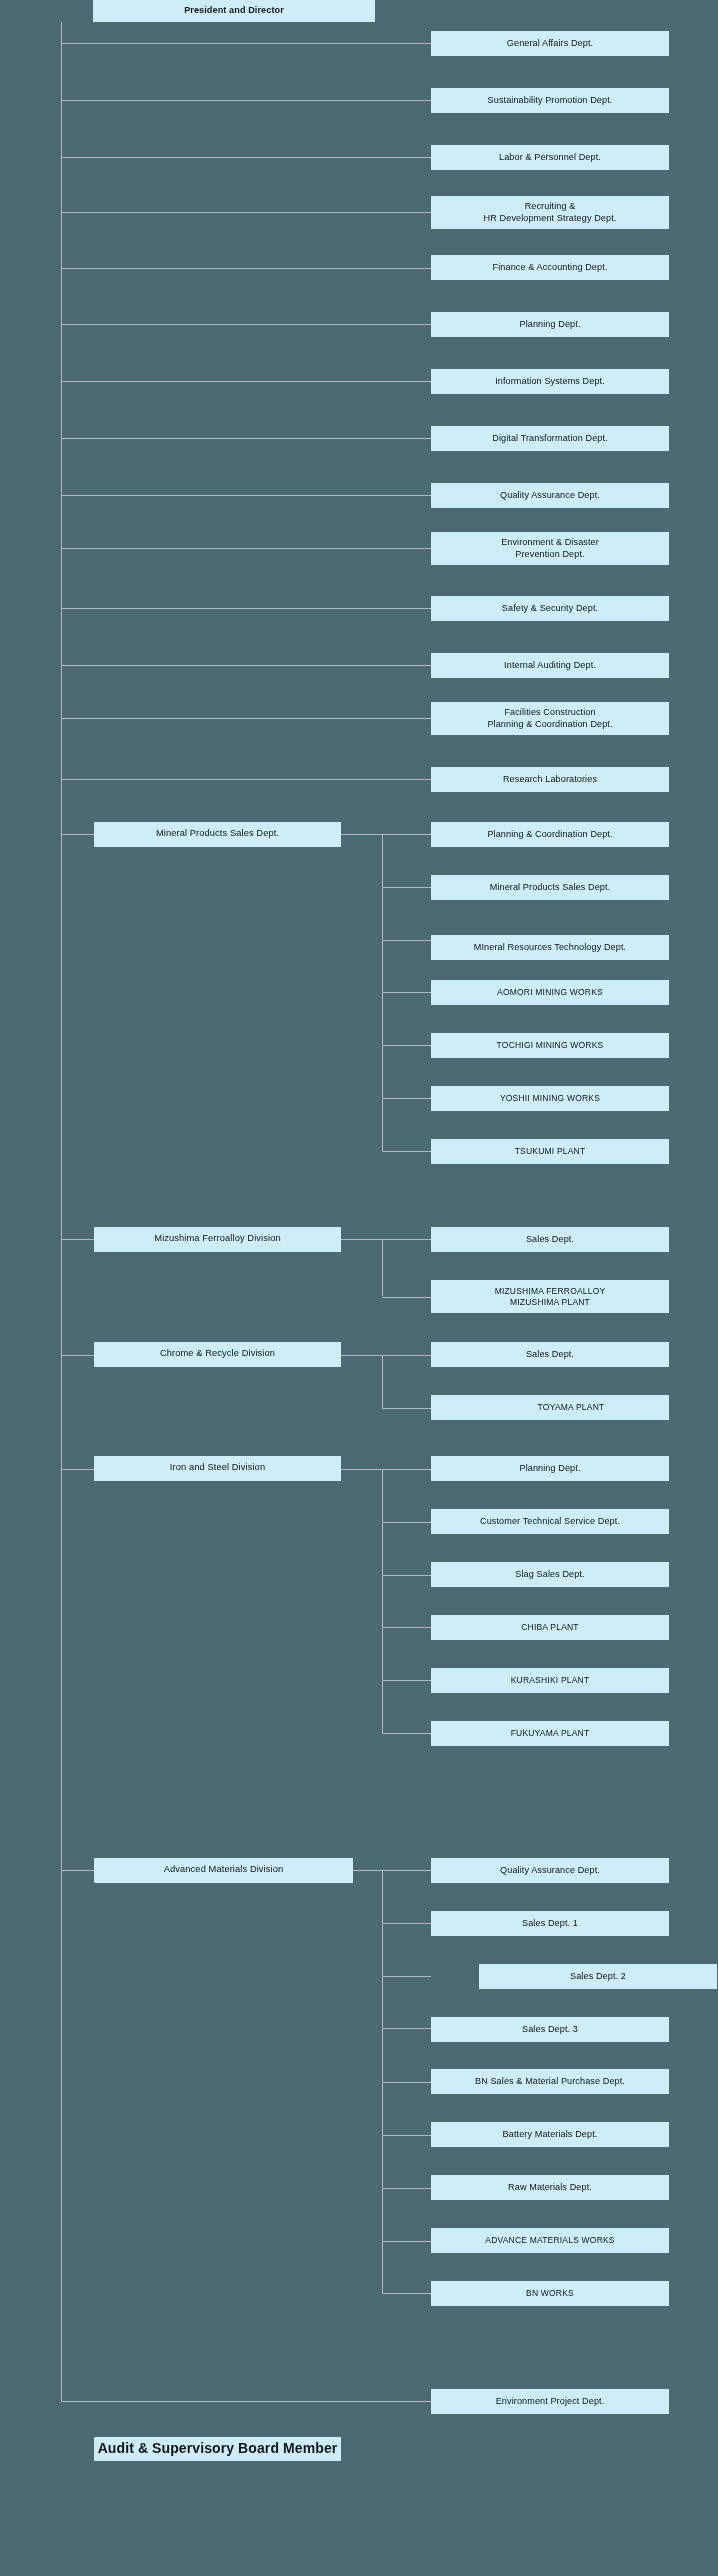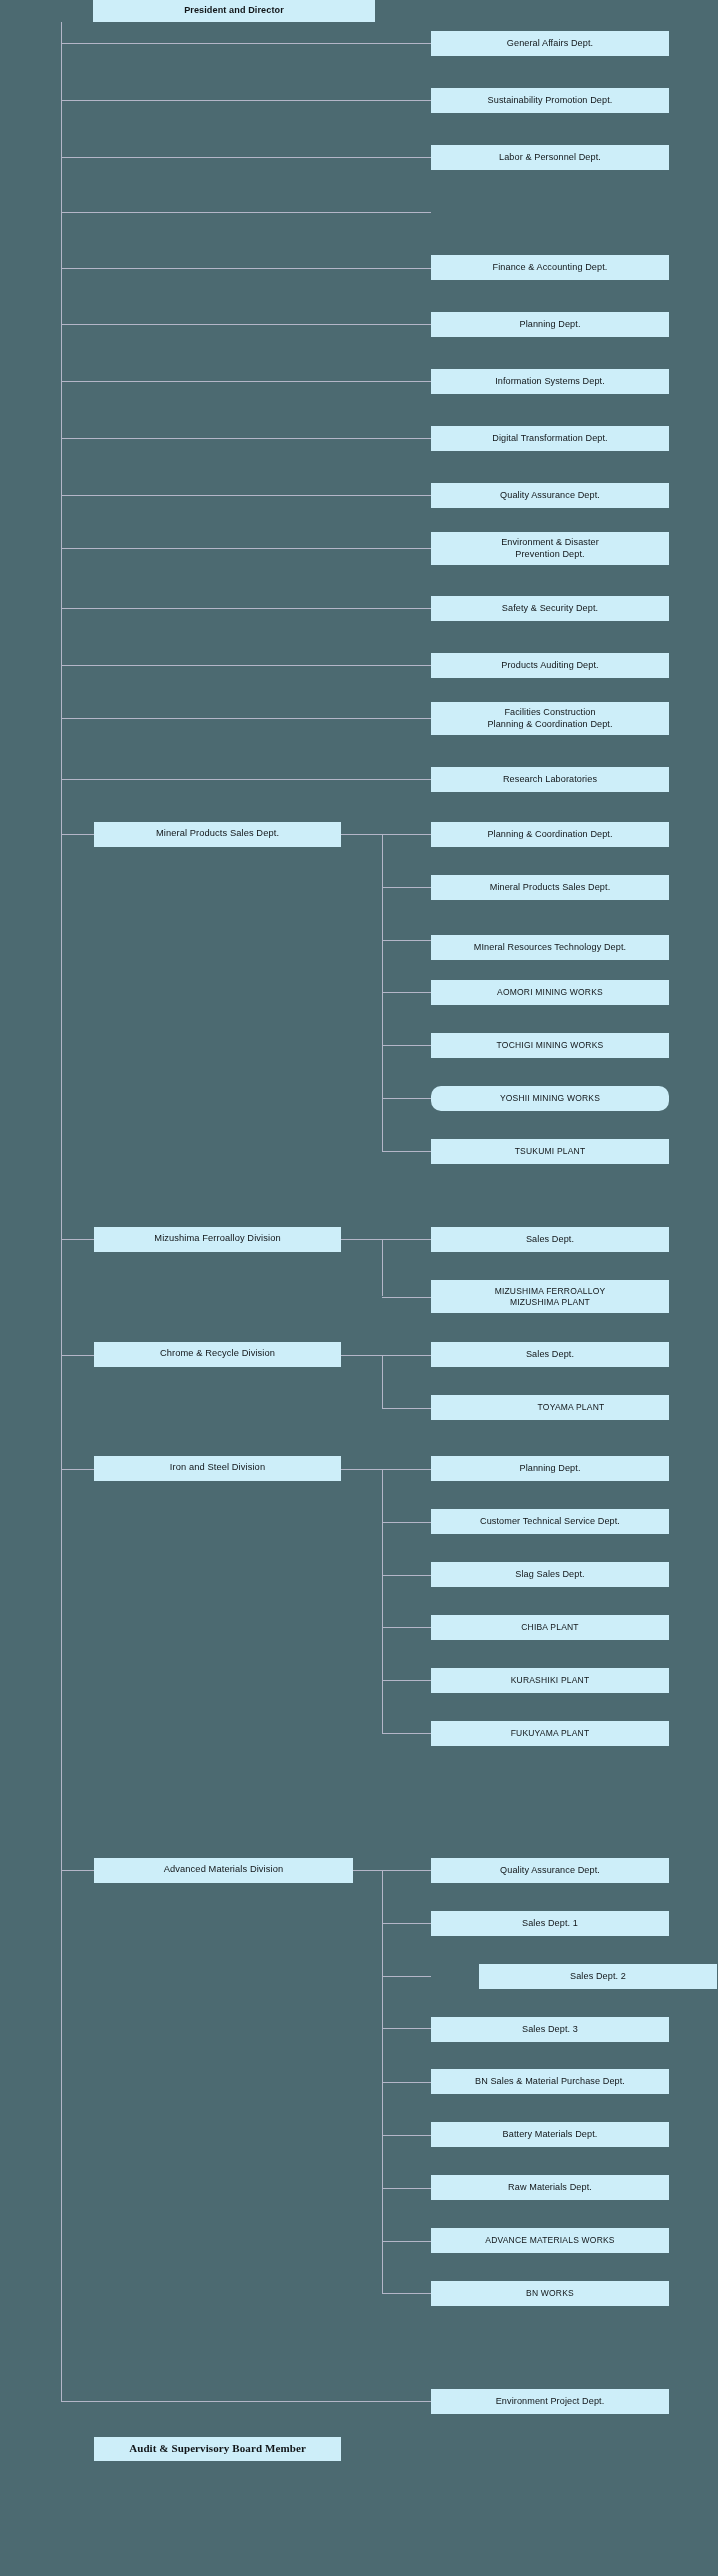--- a/index.html
+++ b/index.html
@@ -53,23 +53,22 @@
     left: 94px;
     width: 247px;
     height: 24.5px;
     font-size: 9.3px;
   }
   
   .box.audit {
     left: 94px;
     width: 247px;
     height: 24px;
-    font-size: 11px;
+    font-size: 14px;
     font-weight: bold;
-    font-family: Liberation Serif, serif;
   }
   
   .ln {
     position: absolute;
     background: #b4b6c8;
     z-index: 1;
   }
   .ln.v { width: 0.8px; }
   .ln.h { height: 0.8px; }
 </style>
@@ -85,20 +84,24 @@
     </div>
     <div class="ln h" style="left: 61px; top: 43px; width: 370px;"></div>
     <div class="box leaf" style="top: 88px; height: 24.5px;">
       <span>Sustainability Promotion Dept.</span>
     </div>
     <div class="ln h" style="left: 61px; top: 100px; width: 370px;"></div>
     <div class="box leaf" style="top: 145px; height: 24.5px;">
       <span>Labor &amp; Personnel Dept.</span>
     </div>
     <div class="ln h" style="left: 61px; top: 157px; width: 370px;"></div>
+    <div class="box leaf box-lines" style="top: 196px; height: 33px;">
+      <span>Recruiting &amp;</span>
+      <span>HR Development Strategy Dept.</span>
+    </div>
     <div class="ln h" style="left: 61px; top: 212px; width: 370px;"></div>
     <div class="box leaf" style="top: 255px; height: 24.5px;">
       <span>Finance &amp; Accounting Dept.</span>
     </div>
     <div class="ln h" style="left: 61px; top: 268px; width: 370px;"></div>
     <div class="box leaf" style="top: 312px; height: 24.5px;">
       <span>Planning Dept.</span>
     </div>
     <div class="ln h" style="left: 61px; top: 324px; width: 370px;"></div>
     <div class="box leaf" style="top: 369px; height: 24.5px;">
@@ -116,21 +119,21 @@
     <div class="box leaf box-lines" style="top: 532px; height: 33px;">
       <span>Environment &amp; Disaster</span>
       <span>Prevention Dept.</span>
     </div>
     <div class="ln h" style="left: 61px; top: 548px; width: 370px;"></div>
     <div class="box leaf" style="top: 596px; height: 24.5px;">
       <span>Safety &amp; Security Dept.</span>
     </div>
     <div class="ln h" style="left: 61px; top: 608px; width: 370px;"></div>
     <div class="box leaf" style="top: 653px; height: 24.5px;">
-      <span>Products Auditing Dept.</span>
+      <span>Internal Auditing Dept.</span>
     </div>
     <div class="ln h" style="left: 61px; top: 665px; width: 370px;"></div>
     <div class="box leaf box-lines" style="top: 702px; height: 33px;">
       <span>Facilities Construction</span>
       <span>Planning &amp; Coordination Dept.</span>
     </div>
     <div class="ln h" style="left: 61px; top: 718px; width: 370px;"></div>
     <div class="box leaf" style="top: 767px; height: 24.5px;">
       <span>Research Laboratories</span>
     </div>
@@ -153,21 +156,21 @@
     </div>
     <div class="ln h" style="left: 382px; top: 940px; width: 49px;"></div>
     <div class="box leaf caps" style="top: 980px; height: 24.5px;">
       <span>AOMORI MINING WORKS</span>
     </div>
     <div class="ln h" style="left: 382px; top: 992px; width: 49px;"></div>
     <div class="box leaf caps" style="top: 1033px; height: 24.5px;">
       <span>TOCHIGI MINING WORKS</span>
     </div>
     <div class="ln h" style="left: 382px; top: 1045px; width: 49px;"></div>
-    <div class="box leaf caps" style="top: 1086px; height: 24.5px; border-radius: 10px;">
+    <div class="box leaf caps" style="top: 1086px; height: 24.5px;">
       <span>YOSHII MINING WORKS</span>
     </div>
     <div class="ln h" style="left: 382px; top: 1098px; width: 49px;"></div>
     <div class="box leaf caps" style="top: 1139px; height: 24.5px;">
       <span>TSUKUMI PLANT</span>
     </div>
     <div class="ln h" style="left: 382px; top: 1151px; width: 49px;"></div>
     <div class="ln v" style="left: 382px; top: 834px; height: 317px;"></div>
     <div class="box division" style="top: 1227px; height: 24.5px; left: 94px; width: 247px; align-items: center;">
       <span>Mizushima Ferroalloy Division</span>

